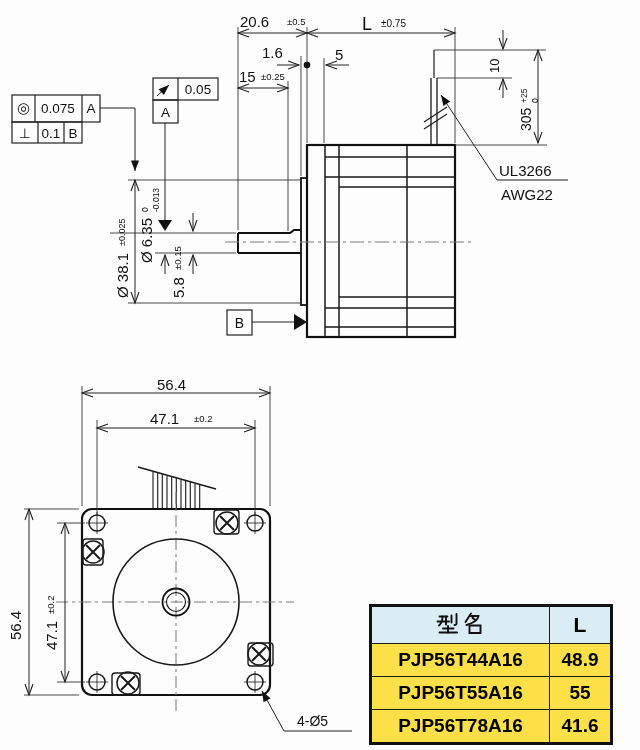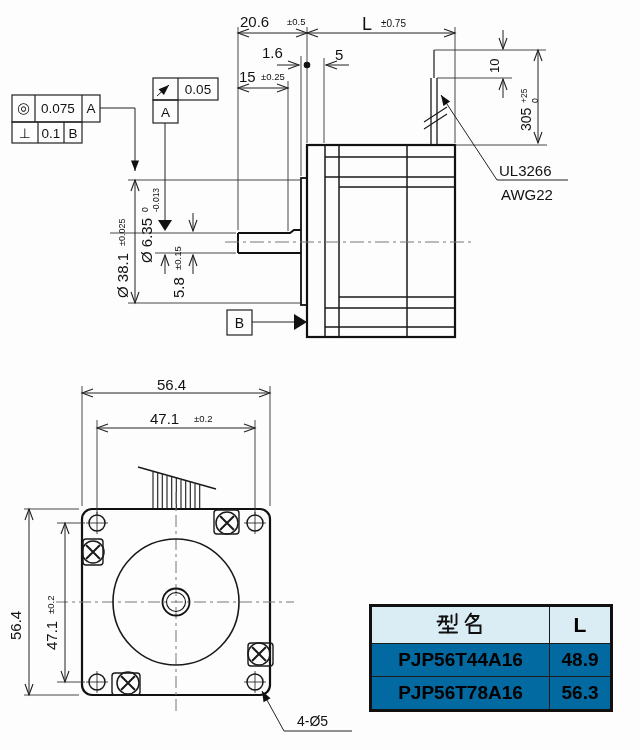--- a/index.html
+++ b/index.html
@@ -7,21 +7,21 @@
        font-family:"Liberation Sans","DejaVu Sans",sans-serif;}
   .stage{position:absolute;inset:0;}
   svg text{fill:#111;font-family:"Liberation Sans","DejaVu Sans",sans-serif;}
   .side-svg{position:absolute;left:0;top:0;}
   .front-svg{position:absolute;left:0;top:360px;}
   .model-table{position:absolute;left:369px;top:604px;width:240px;border-collapse:collapse;
        border:3px solid #111;table-layout:fixed;}
   .model-table td{border:1.5px solid #1a1a1a;text-align:center;vertical-align:middle;
        font-weight:bold;color:#000;padding:0;}
   .model-table .hdr td{background:#dbedf4;height:36px;font-size:21px;}
-  .model-table .row td{height:32px;font-size:19px;background:#0369a1;}
+  .model-table .row td{height:32px;font-size:19px;background:#fde047;}
   .col-name{width:177px;}
   .col-l{width:60px;}
   .cjk-wrap{display:inline-flex;align-items:center;gap:2px;}
   .sr{position:absolute;width:1px;height:1px;overflow:hidden;clip:rect(0 0 0 0);white-space:nowrap;}
   .glyph{display:block;}
 </style>
 </head>
 <body>
 
 <div class="stage">
@@ -245,19 +245,23 @@
         <span class="sr">型名</span>
       </span>
     </td>
     <td class="col-l">L</td>
   </tr>
   <tr class="row">
     <td>PJP56T44A16</td>
     <td>48.9</td>
   </tr>
   <tr class="row">
+    <td>PJP56T55A16</td>
+    <td>55</td>
+  </tr>
+  <tr class="row">
     <td>PJP56T78A16</td>
-    <td>56.3</td>
+    <td>41.6</td>
   </tr>
   </tbody>
 </table>
 
 </div>
 
 </body></html>

